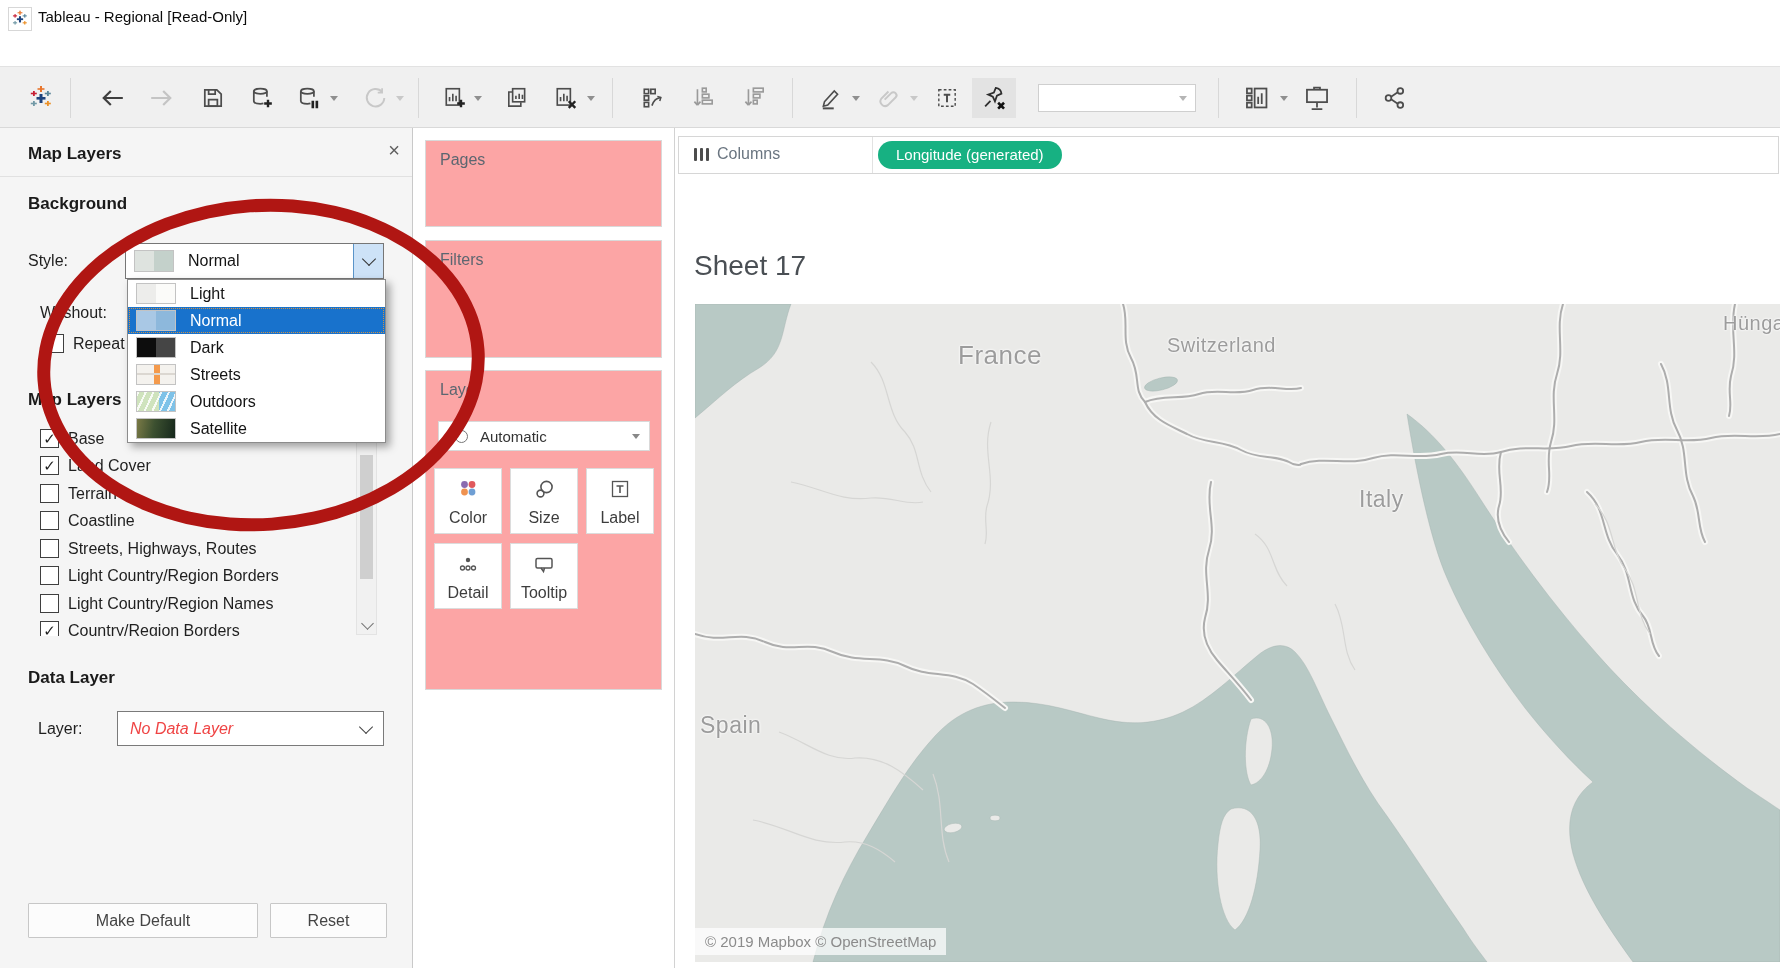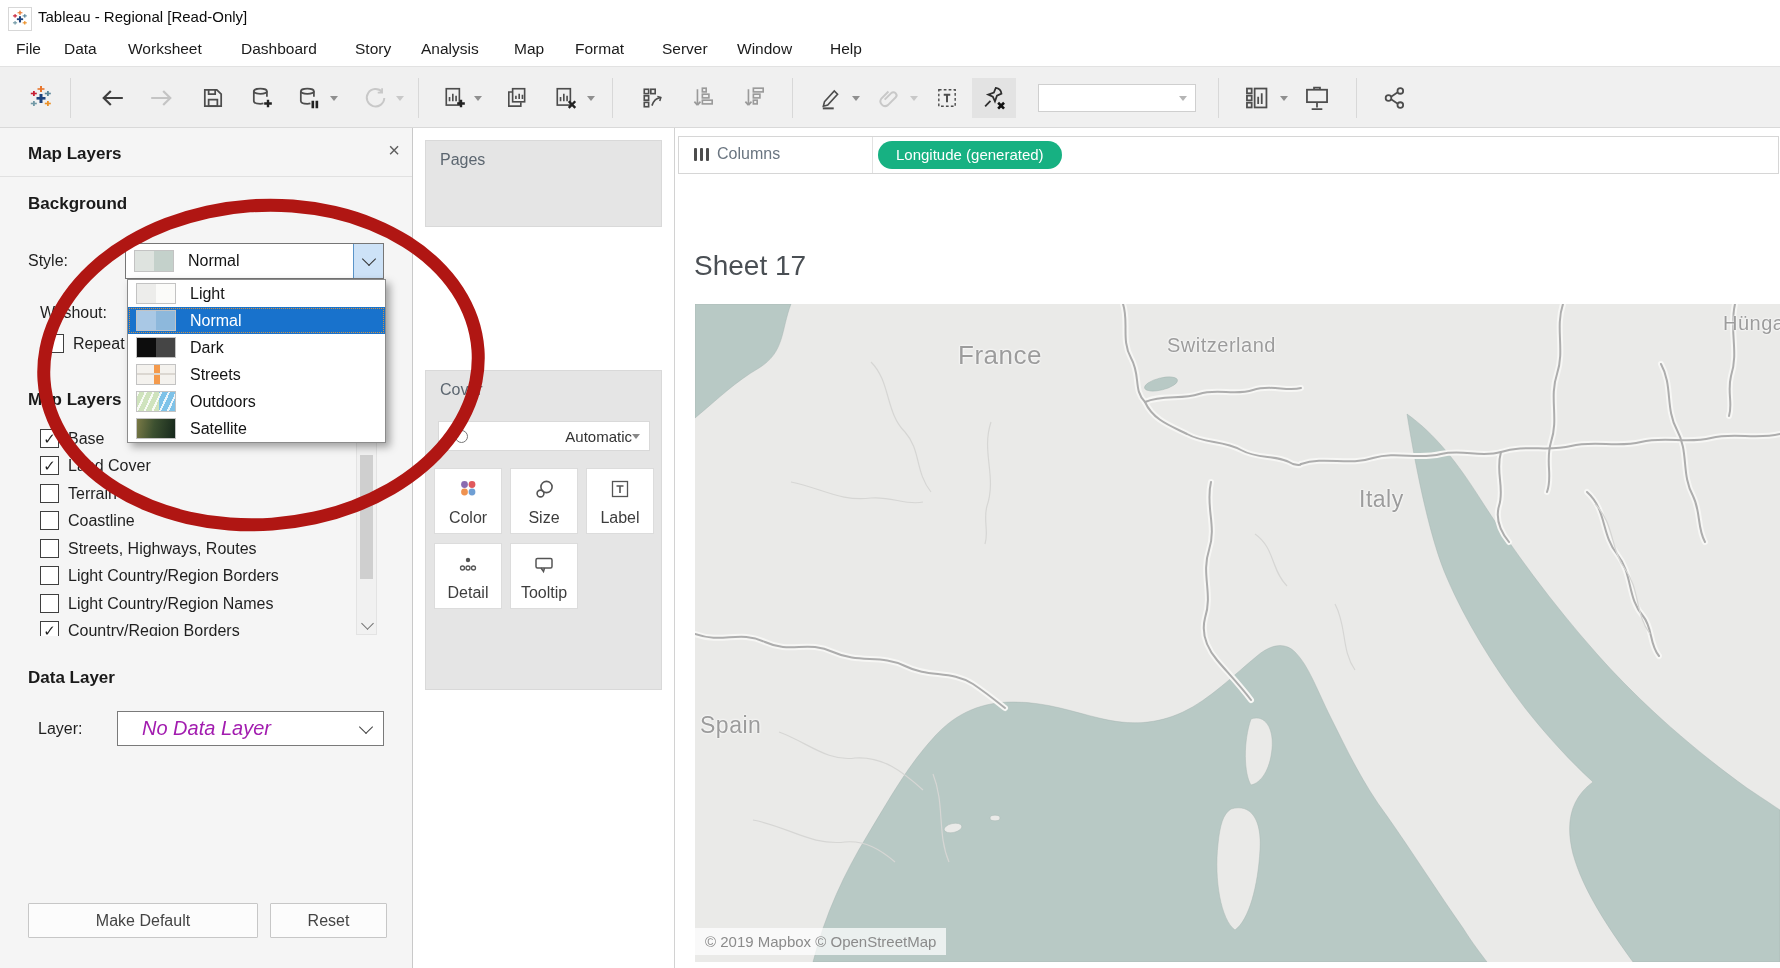--- a/index.html
+++ b/index.html
@@ -74,26 +74,26 @@
   .layer-row .lbl{margin-left:9px;font-size:16px;color:#1f1f1f;white-space:nowrap;}
   .vscroll{position:absolute;left:356px;top:300px;width:21px;height:207px;background:#f1f1f1;
        border:1px solid #e3e3e3;box-sizing:border-box;}
   .vscroll .thumb{position:absolute;left:3px;top:26px;width:13px;height:124px;background:#cfcfcf;}
   .chev-up,.chev-down{position:absolute;left:6px;width:8px;height:8px;border-top:1.8px solid #6f6f6f;
        border-left:1.8px solid #6f6f6f;}
   .chev-up{top:6px;transform:rotate(45deg);}
   .chev-down{bottom:6px;transform:rotate(225deg);}
   .layer-combo{position:absolute;left:117px;top:583px;width:267px;height:35px;background:#fff;
        border:1px solid #7a7a7a;box-sizing:border-box;display:flex;align-items:center;}
-  .layer-combo .val{margin-left:24px;font-size:20px;font-style:italic;color:#a21caf;flex:1;}
+  .layer-combo .val{margin-left:12px;font-size:16px;font-style:italic;color:#ef4444;flex:1;}
   .layer-combo .chev{margin-right:12px;border-color:#444;}
   .panel-btn{position:absolute;height:35px;background:#fcfcfc;border:1px solid #c7c7c7;box-sizing:border-box;
        font-size:16px;color:#444;display:flex;align-items:center;justify-content:center;border-radius:1px;}
   
-  .card{position:absolute;background:#e5e5e5;border:1px solid #d9d9d9;box-sizing:border-box;text-align:right;}
+  .card{position:absolute;background:#fca5a5;border:1px solid #d9d9d9;box-sizing:border-box;}
   .card-label{position:absolute;left:14px;top:10px;font-size:16px;color:#5c6670;}
   .marks-combo{position:absolute;left:12px;top:50px;width:212px;height:30px;border:1px solid #d9d9d9;
        box-sizing:border-box;display:flex;align-items:center;background:#fff;}
   .marks-combo .ring{width:11px;height:11px;border:1.6px solid #777;border-radius:50%;margin-left:16px;}
   .marks-combo .val{margin-left:12px;font-size:15px;color:#333;flex:1;}
   .marks-combo .dn{width:0;height:0;border-left:4px solid transparent;border-right:4px solid transparent;
        border-top:5px solid #888;margin-right:9px;}
   .mark-btn{position:absolute;width:68px;height:66px;background:#fff;border:1px solid #dcdcdc;
        box-sizing:border-box;display:flex;flex-direction:column;align-items:center;justify-content:flex-end;
        padding-bottom:6px;}
@@ -148,33 +148,20 @@
           </g>
         <g fill="#eb9129">
             <rect x="19" y="16" width="1.8" height="5"></rect>
             <rect x="16.8" y="17.7" width="6" height="1.6"></rect>
           </g>
       </svg>
     </span>
     <span class="title-text">Tableau - Regional [Read-Only]</span>
   </div>
 
-  <div class="menubar">
-    <span class="menu-item" style="left:16px">File</span>
-    <span class="menu-item" style="left:64px">Data</span>
-    <span class="menu-item" style="left:128px">Worksheet</span>
-    <span class="menu-item" style="left:241px">Dashboard</span>
-    <span class="menu-item" style="left:355px">Story</span>
-    <span class="menu-item" style="left:421px">Analysis</span>
-    <span class="menu-item" style="left:514px">Map</span>
-    <span class="menu-item" style="left:575px">Format</span>
-    <span class="menu-item" style="left:662px">Server</span>
-    <span class="menu-item" style="left:737px">Window</span>
-    <span class="menu-item" style="left:830px">Help</span>
-  </div>
 
   <div class="toolbar">
     <span class="tb-btn" style="left:24px">
       <svg width="26" height="26" viewBox="0 0 26 26">
         <g fill="#e8762d">
             <rect x="12" y="1" width="2" height="6"></rect>
             <rect x="9.5" y="3.2" width="7" height="1.6"></rect>
           </g>
         <g fill="#c72035">
             <rect x="5" y="6" width="1.8" height="5"></rect>
@@ -456,22 +443,25 @@
     </div>
     <div class="panel-btn" style="left:270px;top:775px;width:117px">
       <span>Reset</span>
     </div>
   </div>
 
   <div class="cards-strip">
     <div class="card" style="left:12px;top:12px;width:237px;height:87px">
       <span class="card-label">Pages</span>
     </div>
+    <div class="card" style="left:12px;top:112px;width:237px;height:118px">
+      <span class="card-label">Filters</span>
+    </div>
     <div class="card" style="left:12px;top:242px;width:237px;height:320px">
-      <span class="card-label">Cover</span>
+      <span class="card-label">Layer</span>
       <div class="marks-combo">
         <span class="ring"></span>
         <span class="val">Automatic</span>
         <span class="dn"></span>
       </div>
       <div class="mark-btn" style="left:8px;top:97px">
         <span class="mico">
           <svg width="20" height="20" viewBox="0 0 20 20">
             <circle cx="6.5" cy="5.5" r="3.4" fill="#8a6bb0"></circle>
               <circle cx="14" cy="5.5" r="3.4" fill="#e0595c"></circle>

